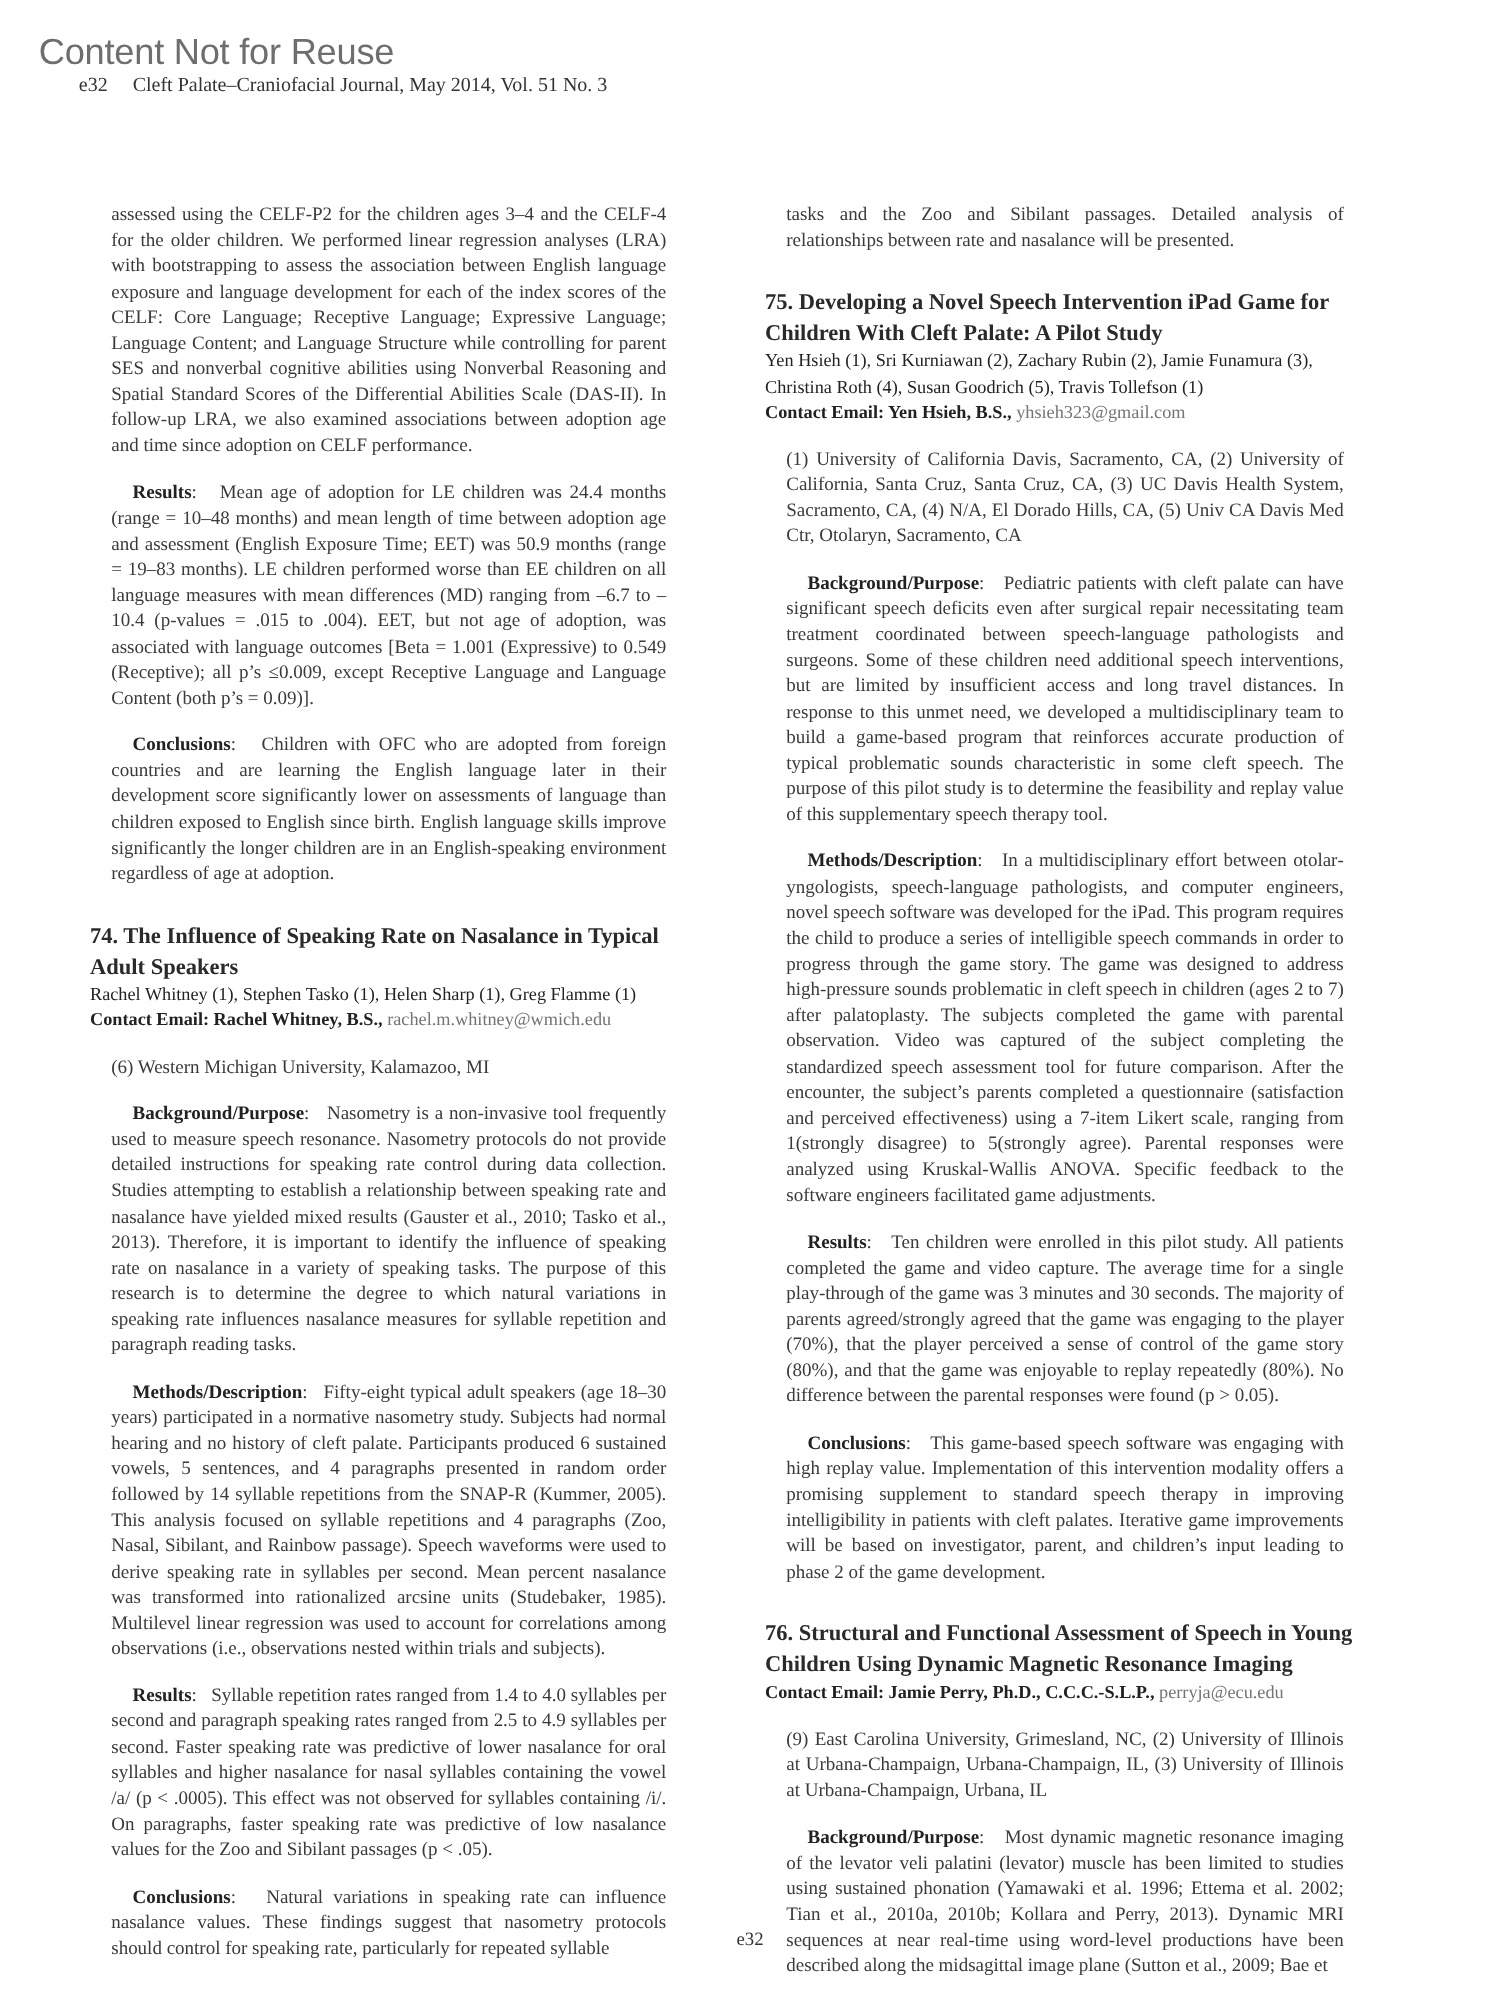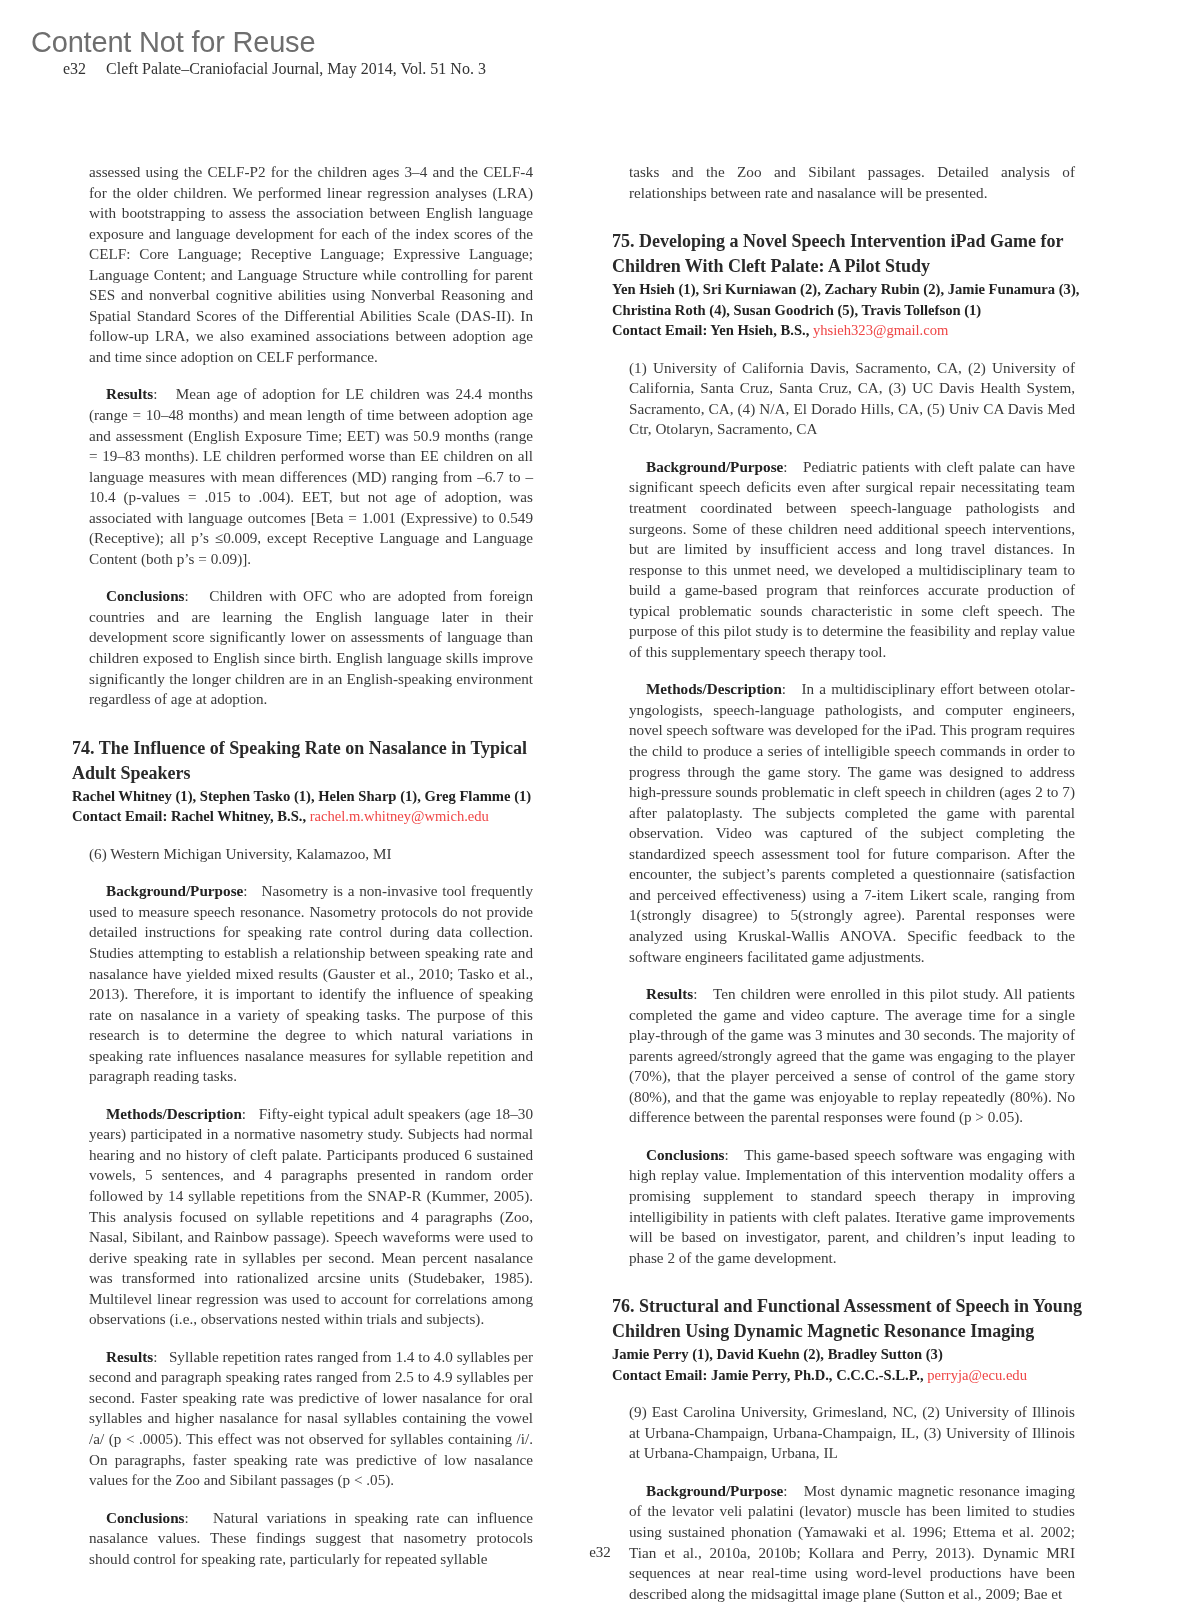--- a/index.html
+++ b/index.html
@@ -25,24 +25,24 @@
   }
   .col.left { left: 72px; }
   .col.right { left: 612px; width: 480px; }
   .col p { margin: 17px; }
   .col p.ind { text-indent: 17px; }
   .lbl { font-weight: bold; color: #222; }
   .abstract-title {
     font-weight: bold; font-size: 18px; line-height: 25px; color: #2a2a2a;
     margin: 26px 0 0 0; text-align: left;
   }
-  .authors { font-weight: bold; color: #222; font-size: 14.6px; line-height: 20.55px; text-align: left; }
+  .authors { font-weight: normal; color: #222; font-size: 14.6px; line-height: 20.55px; text-align: left; }
   .contact { font-size: 14.6px; line-height: 20.55px; text-align: left; }
   .contact .who { font-weight: bold; color: #222; }
-  .contact .email { color: #ef4444; }
+  .contact .email { color: #737373; }
   .affil { text-align: justify; }
   .page-foot {
     position: absolute; top: 1544px; left: 0; width: 1200px; text-align: center;
     font-size: 15px; color: #333;
   }
 </style>
 </head>
 <body>
 
 <div class="watermark">Content Not for Reuse</div>
@@ -109,21 +109,20 @@
   <p class="ind">
     <span class="lbl">Results</span>:&nbsp;&nbsp;
     <span>Ten children were enrolled in this pilot study. All patients completed the game and video capture. The average time for a single play-through of the game was 3 minutes and 30 seconds. The majority of parents agreed/strongly agreed that the game was engaging to the player (70%), that the player perceived a sense of control of the game story (80%), and that the game was enjoyable to replay repeatedly (80%). No difference between the parental responses were found (p &gt; 0.05).</span>
   </p>
   <p class="ind">
     <span class="lbl">Conclusions</span>:&nbsp;&nbsp;
     <span>This game-based speech software was engaging with high replay value. Implementation of this intervention modality offers a promising supplement to standard speech therapy in improving intelligibility in patients with cleft palates. Iterative game improve­ments will be based on investigator, parent, and children’s input leading to phase 2 of the game development.</span>
   </p>
 
   <h2 class="abstract-title">76. Structural and Functional Assessment of Speech in Young Children Using Dynamic Magnetic Resonance Imaging</h2>
-  <div class="authors">Jamie Perry (1), David Kuehn (2), Bradley Sutton (3)</div>
   <div class="contact">
     <span class="who">Contact Email: Jamie Perry, Ph.D., C.C.C.-S.L.P.,</span>
     <span class="email">perryja@ecu.edu</span>
   </div>
   <p class="affil">(9) East Carolina University, Grimesland, NC, (2) University of Illinois at Urbana-Champaign, Urbana-Champaign, IL, (3) University of Illinois at Urbana-Champaign, Urbana, IL</p>
   <p class="ind">
     <span class="lbl">Background/Purpose</span>:&nbsp;&nbsp;
     <span>Most dynamic magnetic resonance imaging of the levator veli palatini (levator) muscle has been limited to studies using sustained phonation (Yamawaki et al. 1996; Ettema et al. 2002; Tian et al., 2010a, 2010b; Kollara and Perry, 2013). Dynamic MRI sequences at near real-time using word-level productions have been described along the midsagittal image plane (Sutton et al., 2009; Bae et</span>
   </p>
 </div>

